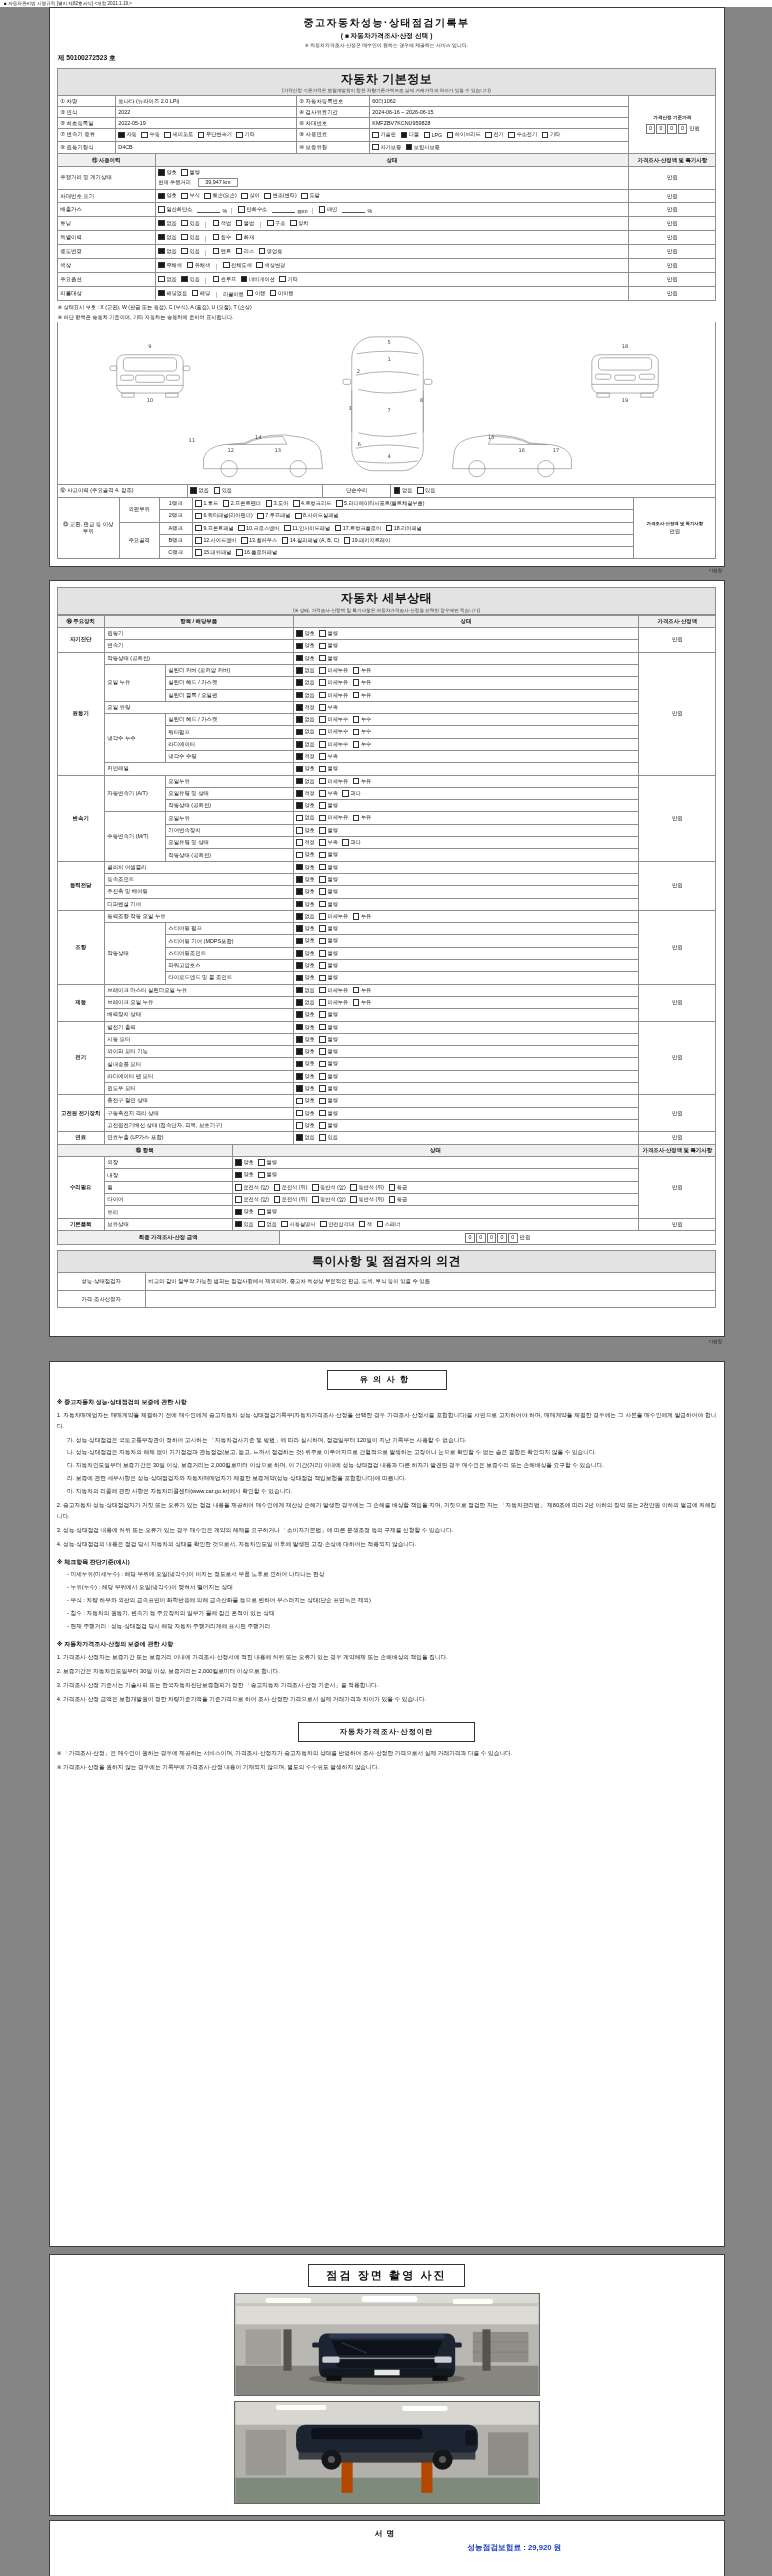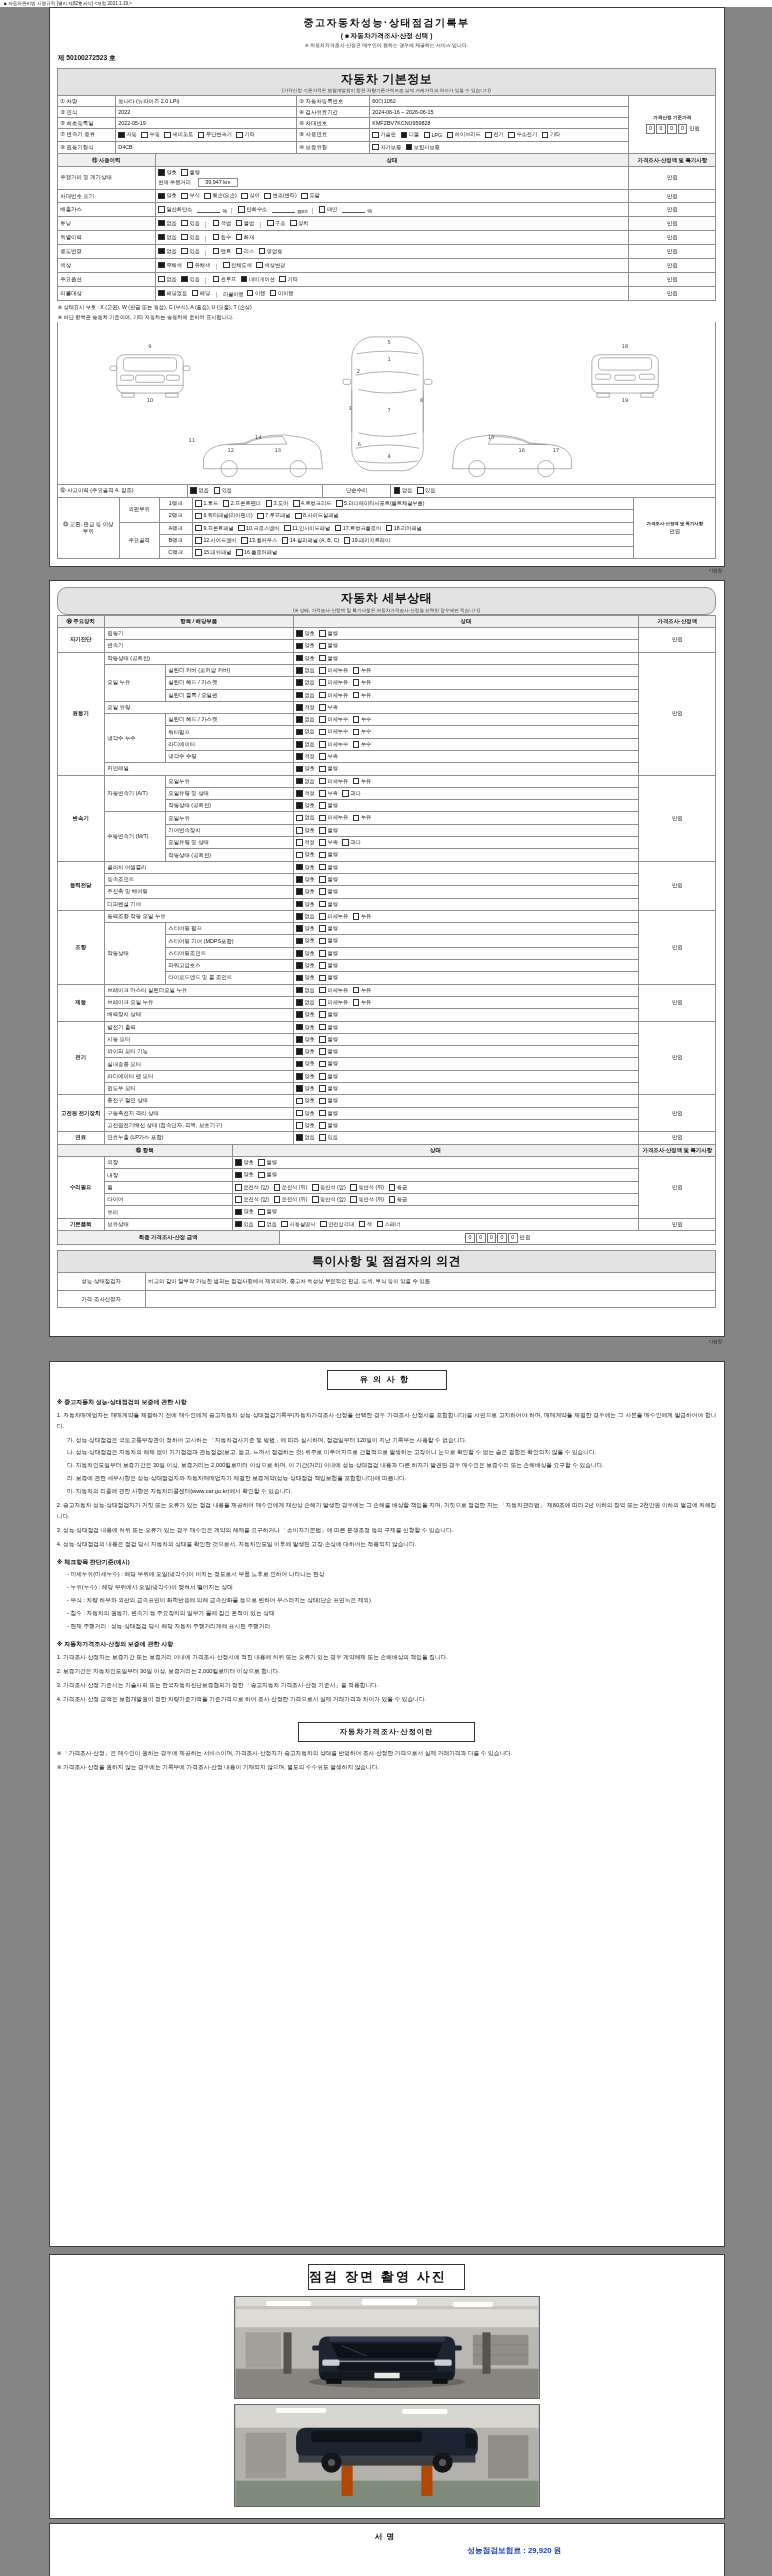--- a/index.html
+++ b/index.html
@@ -43,21 +43,21 @@
   .legend{font-size:5.2px;margin:2.6px 1px 1px;}
   #car-diagram{border:0.5px solid #8f8f8f;border-top:none;padding:2.1px 0;text-align:center;}
   #car-svg .dn{font-size:10px;fill:#444;font-family:"DejaVu Sans",sans-serif;}
 
   .notes-title{width:118px;margin:2.1px auto 8.2px;border:0.8px solid #333;text-align:center;font-size:8.2px;font-weight:bold;letter-spacing:5.2px;padding:3.1px 0;}
   .nb-h{font-weight:bold;font-size:6px;margin:8.2px 0 2.1px;}
   .nb-p{font-size:5.7px;line-height:1.9;margin:3.1px 0;text-align:justify;}
   .nb-s{font-size:5.7px;line-height:1.9;margin:2.1px 0 2.1px 10.3px;text-align:justify;}
   .nb-box{width:175px;margin:17.5px auto 6.2px;border:0.8px solid #333;text-align:center;font-size:7.2px;font-weight:bold;padding:4.1px 0;letter-spacing:1px;}
 
-  .photos-title{width:155px;margin:2.1px auto 6.2px;border:0.8px solid #333;font-weight:bold;font-size:13px;padding:3.1px 0;letter-spacing:2.1px;}
+  .photos-title{width:155px;margin:2.1px auto 6.2px;border:0.8px solid #333;text-align:center;font-weight:bold;font-size:11px;padding:3.1px 0;letter-spacing:2.1px;}
   .photo{display:block;margin:0 auto 5.2px;border:0.5px solid #666;background:#aaa;}
 
   .sign-title{text-align:center;font-weight:bold;font-size:7.7px;letter-spacing:4.1px;margin-top:2.1px;}
   .fee{text-align:right;padding-right:155px;font-size:7.7px;font-weight:bold;margin:4.1px 0 3.6px;}
   .fee .v{color:#1b3fbe;}
   .fee .l{color:#1b3fbe;}
 </style>
 </head>
 <body>
 
@@ -546,21 +546,21 @@
         </tr>
       </tbody>
   </table>
 </div>
 
 <div class="gap" style="height:13.4px;">
     <div class="gap-label">다음장</div>
   </div>
 
 <div class="page" style="min-height:757px;">
-  <div class="secbar" style="margin-top:0;border-radius:10px;">
+  <div class="secbar" style="margin-top:0;">
     <div class="t">자동차 세부상태</div>
     <div class="n">(※ 상태, 가격조사·산정액 및 특기사항은 자동차가격조사·산정을 선택한 경우에만 적습니다)</div>
   </div>
   <table class="frm">
     <colgroup>
         <col style="width:47px">
         <col style="width:61px">
         <col style="width:128px">
         <col>
         <col style="width:77px">

